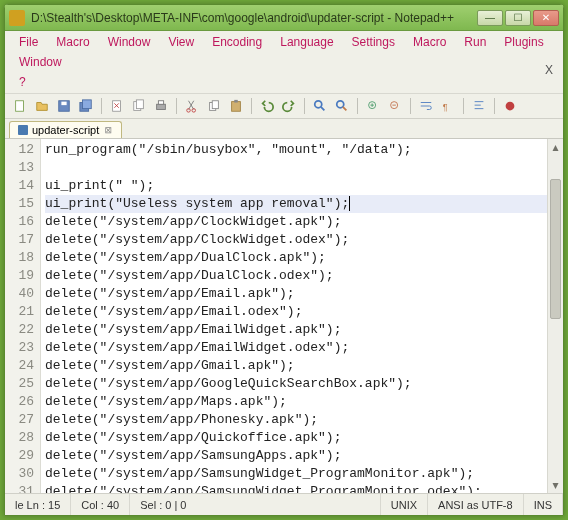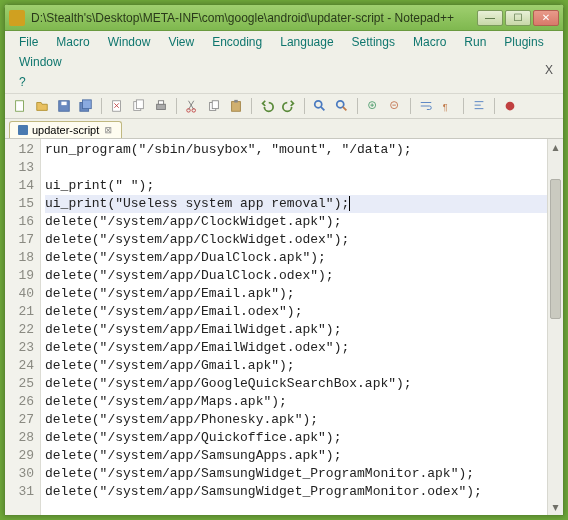--- a/index.html
+++ b/index.html
@@ -5,21 +5,21 @@
 * { margin: 0; padding: 0; box-sizing: border-box; }
 body { font-family: "Segoe UI", Tahoma, sans-serif; font-size: 12px; background: #6fa83a; width: 568px; height: 520px; overflow: hidden; position: relative; }
 .window { position: absolute; top: 4px; left: 4px; right: 4px; bottom: 4px; background: #f8f8f0; border: 1px solid #5a8a2f; border-radius: 4px 4px 0 0; box-shadow: 0 0 6px rgba(0,0,0,.3); display: flex; flex-direction: column; }
 .titlebar { height: 26px; background: linear-gradient(#9fcf6f, #7fb84f); display: flex; align-items: center; padding: 0 4px; color: #2a3a1a; font-size: 12px; border-bottom: 1px solid #6a9a3f; }
 .titlebar .icon { width: 16px; height: 16px; background: #d0a020; border-radius: 2px; margin-right: 6px; }
 .titlebar .title { flex: 1; white-space: nowrap; overflow: hidden; }
 .winbtns { display: flex; gap: 2px; }
 .winbtn { width: 26px; height: 16px; background: linear-gradient(#e8f0d8,#c8d8a8); border: 1px solid #7a9a5a; border-radius: 2px; display: flex; align-items: center; justify-content: center; font-size: 10px; color: #3a5a2a; cursor: pointer; }
 .winbtn.close { background: linear-gradient(#e89a8a,#d87a6a); border-color: #b06050; color: #fff; }
 .menubar { background: #f0f0e8; padding: 2px 6px; display: flex; flex-wrap: wrap; gap: 2px; border-bottom: 1px solid #d8d8d0; font-size: 12px; }
-.menuitem { padding: 2px 8px; cursor: pointer; color: #0f766e; }
+.menuitem { padding: 2px 8px; cursor: pointer; color: #be185d; }
 .menurow2 { width: 100%; display: flex; }
 .toolbar { background: #f0f0e8; padding: 3px 6px; display: flex; align-items: center; gap: 4px; border-bottom: 1px solid #d0d0c8; }
 .tbtn { width: 18px; height: 18px; border: 1px solid transparent; border-radius: 2px; display: flex; align-items: center; justify-content: center; cursor: pointer; }
 .tbtn svg { width: 14px; height: 14px; }
 .tsep { width: 1px; height: 16px; background: #c0c0b8; margin: 0 2px; }
 .tabbar { background: #f0f0e8; padding: 2px 19px 0 4px; display: flex; border-bottom: 1px solid #c8c8c0; }
 .tab { background: #fefcf0; border: 1px solid #c0b880; border-bottom: none; padding: 2px 8px; font-size: 11px; display: flex; align-items: center; gap: 4px; border-radius: 3px 3px 0 0; cursor: pointer; }
 .tab .dot { width: 10px; height: 10px; background: #4a7ab0; border-radius: 1px; }
 .tab .x { width: 10px; height: 10px; font-size: 9px; color: #888; display: flex; align-items: center; justify-content: center; cursor: pointer; }
 .editor { flex: 1; display: flex; background: #fff; overflow: hidden; position: relative; }
@@ -230,14 +230,22 @@
         <div>31</div>
       </div>
     <div class="code" id="code"><div class="line">run_program("/sbin/busybox", "mount", "/data");</div><div class="line"></div><div class="line">ui_print(" ");</div><div class="line hl">ui_print("Useless system app removal");<span class="cursor"></span></div><div class="line">delete("/system/app/ClockWidget.apk");</div><div class="line">delete("/system/app/ClockWidget.odex");</div><div class="line">delete("/system/app/DualClock.apk");</div><div class="line">delete("/system/app/DualClock.odex");</div><div class="line">delete("/system/app/Email.apk");</div><div class="line">delete("/system/app/Email.odex");</div><div class="line">delete("/system/app/EmailWidget.apk");</div><div class="line">delete("/system/app/EmailWidget.odex");</div><div class="line">delete("/system/app/Gmail.apk");</div><div class="line">delete("/system/app/GoogleQuickSearchBox.apk");</div><div class="line">delete("/system/app/Maps.apk");</div><div class="line">delete("/system/app/Phonesky.apk");</div><div class="line">delete("/system/app/Quickoffice.apk");</div><div class="line">delete("/system/app/SamsungApps.apk");</div><div class="line">delete("/system/app/SamsungWidget_ProgramMonitor.apk");</div><div class="line">delete("/system/app/SamsungWidget_ProgramMonitor.odex");</div></div>
     <div class="vscroll">
       <div class="arr up">▴</div>
       <div class="thumb"></div>
       <div class="arr down">▾</div>
     </div>
   </div>
 
+  <div class="statusbar">
+    <div class="statuscell">le Ln : 15</div>
+    <div class="statuscell">Col : 40</div>
+    <div class="statuscell flex">Sel : 0 | 0</div>
+    <div class="statuscell">UNIX</div>
+    <div class="statuscell">ANSI as UTF-8</div>
+    <div class="statuscell">INS</div>
+  </div>
 
 </div>
 
 </body></html>

